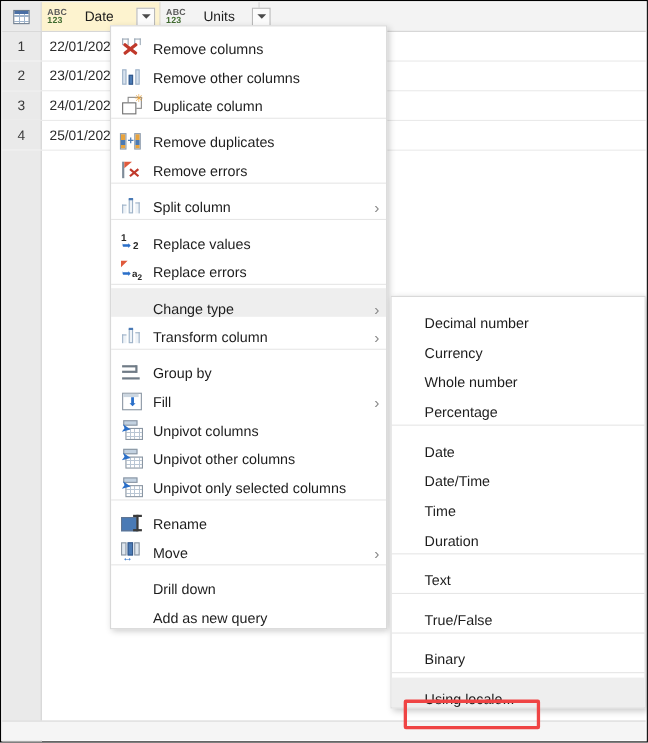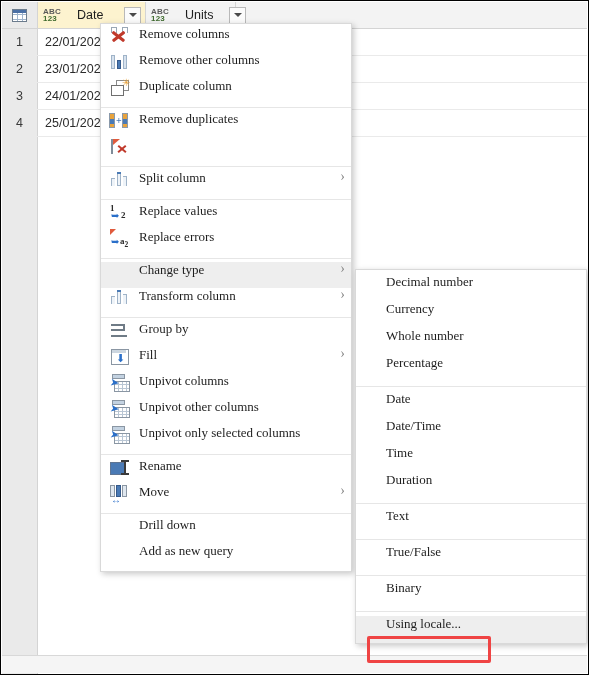--- a/index.html
+++ b/index.html
@@ -155,27 +155,26 @@
     border: 1px solid #d9d9d9;
     box-shadow: 2px 2px 6px rgba(0,0,0,0.22);
     box-sizing: border-box;
     padding: 2px 0;
     font-size: 13px;
     color: #1d1d1d;
     z-index: 20;
   }
   .menu-item {
     display: flex;
-    align-items: flex-start;
+    align-items: flex-end;
     height: 26px;
     padding: 0 6px 0 8px;
     box-sizing: border-box;
     position: relative;
     white-space: nowrap;
-    font-family: Liberation Serif, serif;
   }
   .menu-item.hi { background: #eeeeee; }
   .menu-item .ico {
     width: 22px;
     flex: 0 0 22px;
     height: 18px;
     position: relative;
     margin-right: 8px;
   }
   .menu-item .lbl { flex: 1 1 auto; }
@@ -393,20 +392,21 @@
           <span class="plus">+</span>
           <span class="blk b"></span>
       </span>
       <span class="lbl">Remove duplicates</span>
     </div>
 
     <div class="menu-item">
       <span class="ico errflag">
         <span class="pole"></span><span class="flag"></span><span class="xx"></span>
       </span>
+      <span class="lbl">Remove errors</span>
     </div>
 
     <div class="menu-sep"></div>
 
     <div class="menu-item">
       <span class="ico">
         <span class="splitc">
             <span class="b"></span>
             <span class="b"></span>
             <span class="b"></span>

